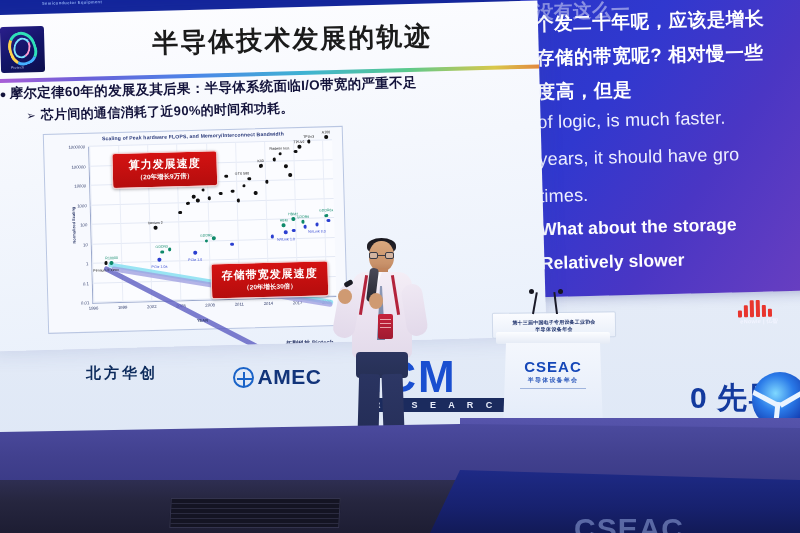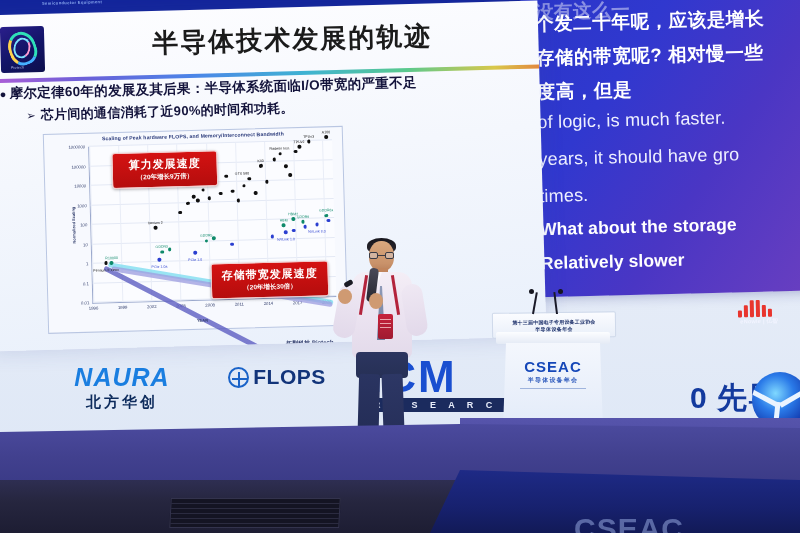--- a/index.html
+++ b/index.html
@@ -304,25 +304,24 @@
   <div class="backwall"></div>
   <div class="topband"></div>
   <div class="topband-txt">Semiconductor Equipment</div>
 
   <div class="wall-faint acad">o Academy of Sciences</div>
   <div class="wall-faint icm">ICM</div>
   <div class="wall-faint icm-sub">R  E  S  E  A  R  C  H</div>
   <div class="wall-faint xiandao">0 先导</div>
 
   <div class="sponsor sp-naura" style="left:52px; top:363px; width:140px;">
-    <div class="en">NAURA</div>
     <div class="cn">北方华创</div>
   </div>
   <div class="sponsor sp-amec" style="left:212px; top:365px; width:130px;">
-    <div class="en"><span class="amec-mark"></span><span>FLOPS</span></div>
+    <div class="en"><span class="amec-mark"></span><span>AMEC</span></div>
   </div>
 
   <div class="sphere">
     <span class="w1"></span>
     <span class="w2"></span>
     <span class="w3"></span>
   </div>
 
   <div class="notch"></div>
   <div class="ledwall">

